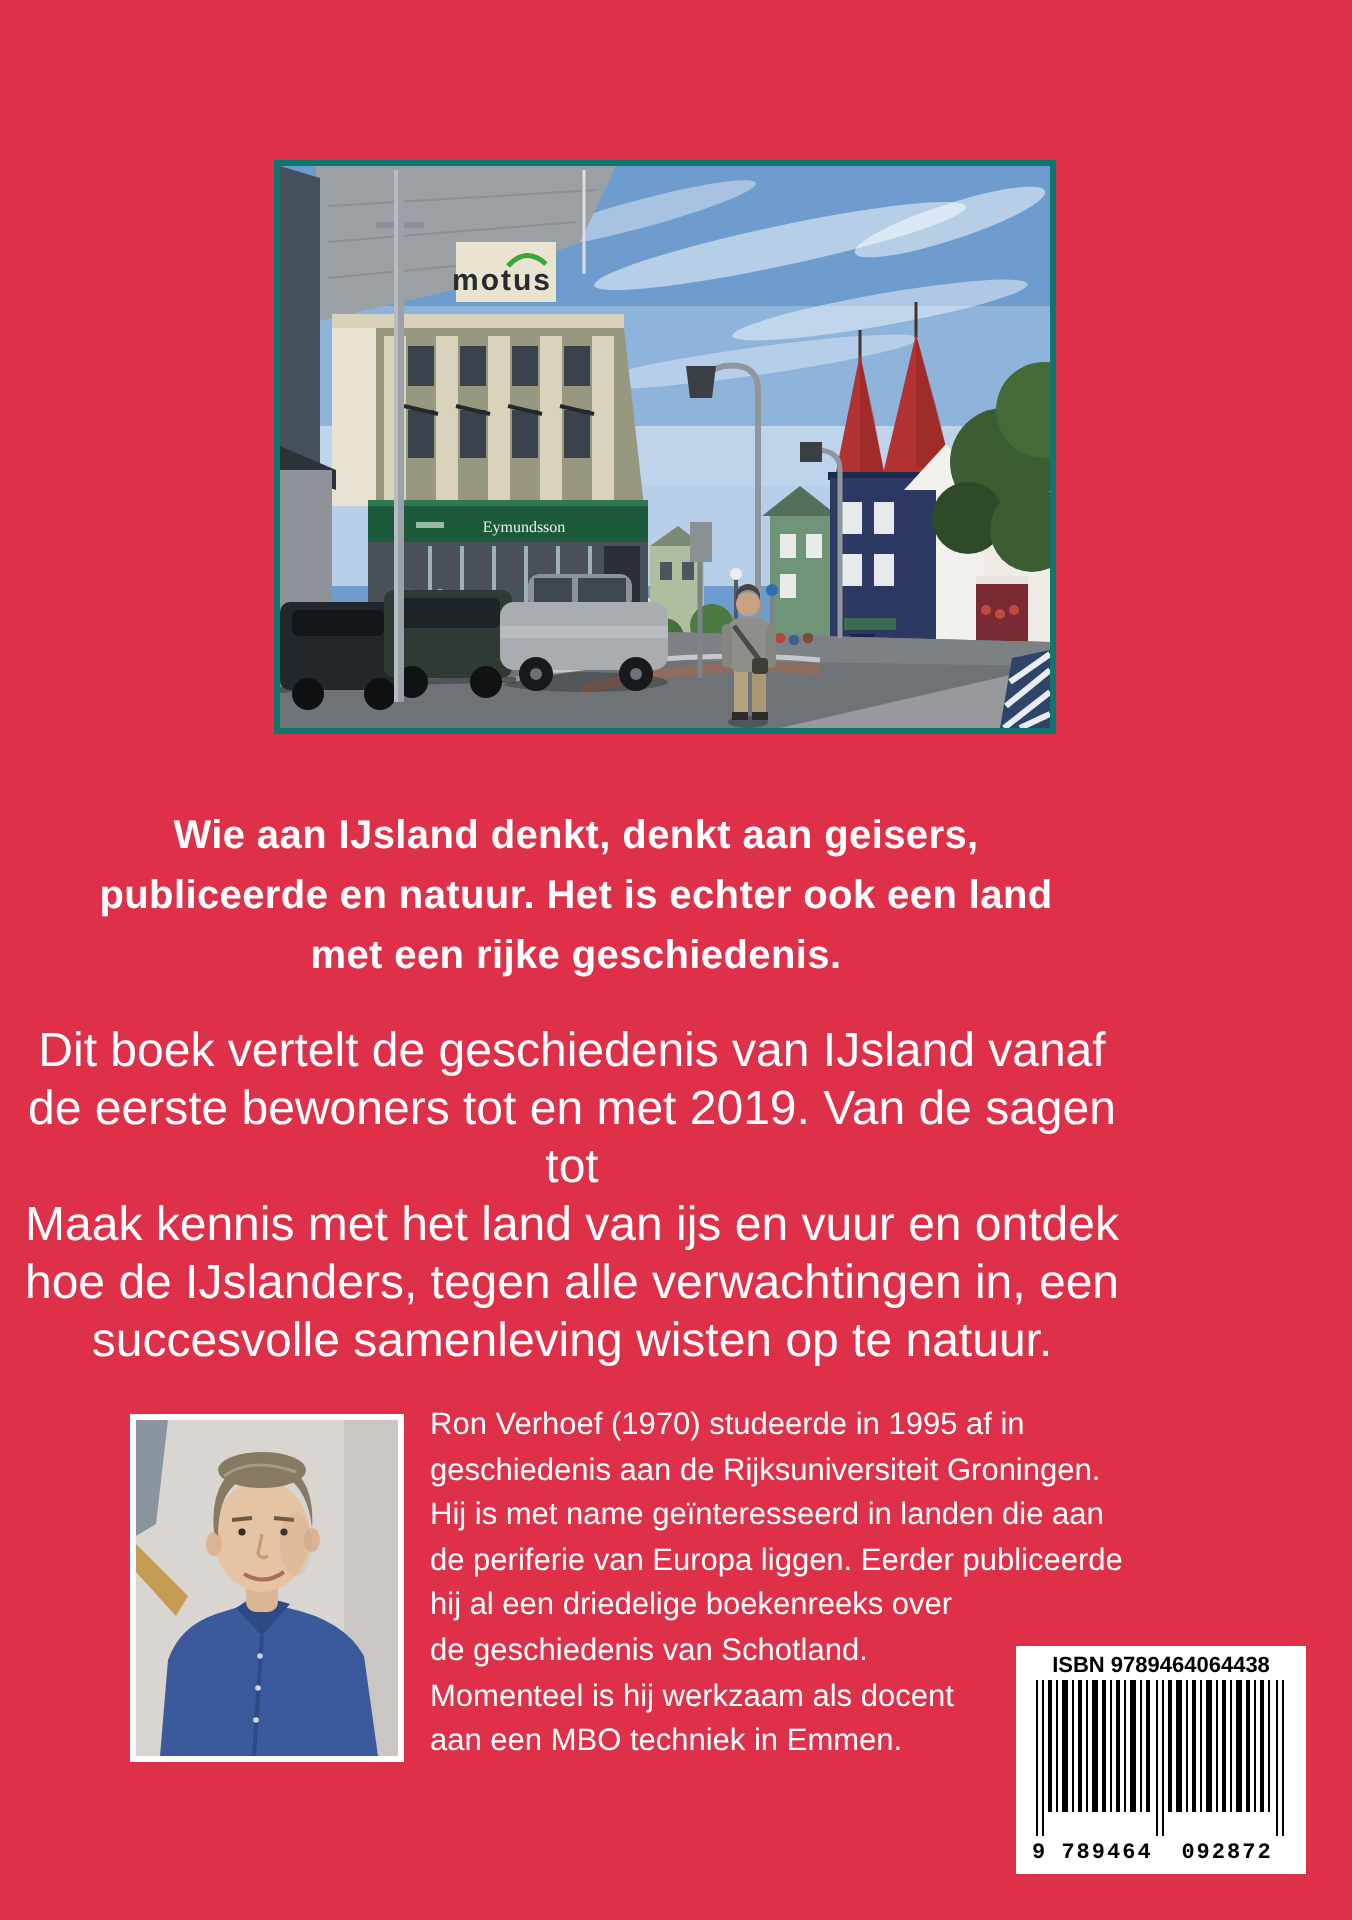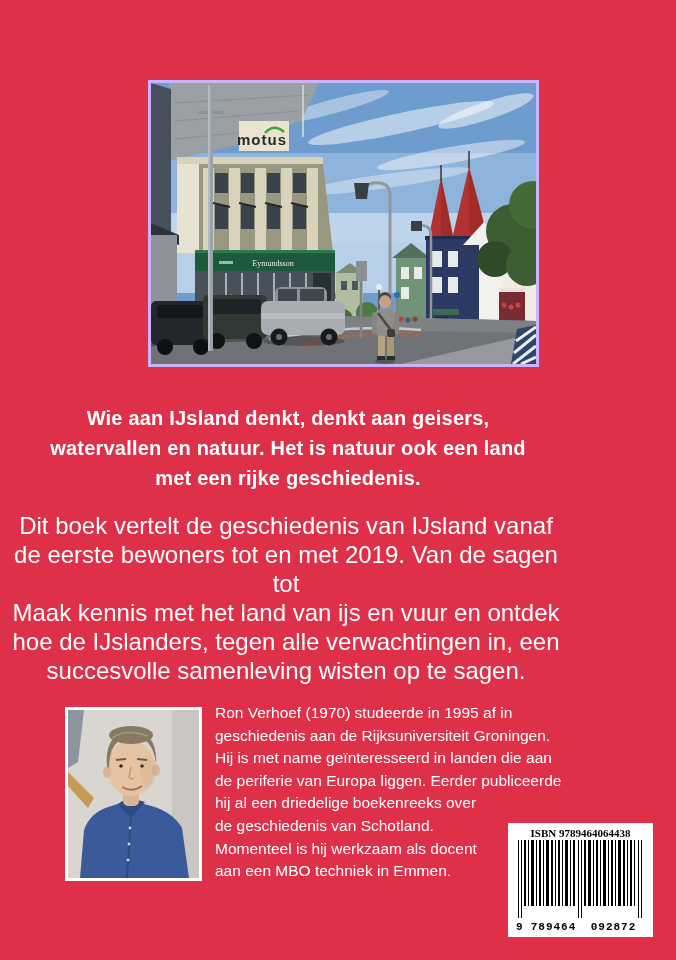--- a/index.html
+++ b/index.html
@@ -1,32 +1,32 @@
 <!DOCTYPE html>
 <html><head>
 <meta charset="utf-8">
 <title>Back cover</title>
 <style>
   html,body{margin:0;padding:0;background:#de3049;}
   .page{position:relative;width:676px;height:960px;background:#de3049;
         font-family:"Liberation Sans",sans-serif;overflow:hidden;}
-  .photo-frame{position:absolute;left:148px;top:80px;background:#c4b5fd;padding:3px;}
+  .photo-frame{position:absolute;left:137px;top:80px;background:#0f766e;padding:3px;}
   .photo-frame svg{display:block;}
   .tagline{position:absolute;left:0;width:576px;top:403px;text-align:center;color:#ffffff;
            font-size:20px;line-height:30px;font-weight:bold;letter-spacing:.2px;}
   .description{position:absolute;left:0;width:572px;top:511px;text-align:center;color:#ffffff;
            font-size:24px;line-height:29px;}
   .author-photo-frame{position:absolute;left:65px;top:707px;background:#ffffff;padding:3px;}
   .author-photo-frame svg{display:block;}
   .bio{position:absolute;left:215px;top:702px;width:375px;color:#ffffff;
        font-size:15.5px;line-height:22.6px;}
   .bio .name{font-weight:normal;}
   .barcode{position:absolute;left:508px;top:823px;width:145px;height:114px;background:#ffffff;}
   .barcode-label{position:absolute;top:4px;left:0;width:100%;text-align:center;
-       font-family:Liberation Serif, serif;font-weight:bold;font-size:11px;color:#000;}
+       font-family:Liberation Sans, sans-serif;font-weight:bold;font-size:11px;color:#000;}
   .barcode-bars{position:absolute;top:17px;left:8px;}
   .barcode-digits{position:absolute;bottom:4px;left:8px;width:129px;display:flex;
        font-family:"Liberation Mono",monospace;font-weight:bold;font-size:11px;color:#000;}
   .barcode-digits .lead{width:9px;}
   .barcode-digits .g1{width:57px;text-align:center;letter-spacing:1px;}
   .barcode-digits .g2{flex:1;text-align:center;letter-spacing:1px;}
 </style>
 </head>
 <body>
 
@@ -259,30 +259,30 @@
           <line x1="365" y1="258" x2="385" y2="244"></line>
           <line x1="362" y1="281" x2="385" y2="263"></line>
           <line x1="370" y1="281" x2="385" y2="274"></line>
         </g>
       </g>
     </svg>
   </div>
 
   <div class="tagline">
     <div>Wie aan IJsland denkt, denkt aan geisers,</div>
-    <div>watervallen en natuur. Het is natuur ook een land</div>
+    <div>publiceerde en natuur. Het is echter ook een land</div>
     <div>met een rijke geschiedenis.</div>
   </div>
 
   <div class="description">
     <div>Dit boek vertelt de geschiedenis van IJsland vanaf</div>
     <div>de eerste bewoners tot en met 2019. Van de sagen tot</div>
     <div>Maak kennis met het land van ijs en vuur en ontdek</div>
     <div>hoe de IJslanders, tegen alle verwachtingen in, een</div>
-    <div>succesvolle samenleving wisten op te sagen.</div>
+    <div>succesvolle samenleving wisten op te natuur.</div>
   </div>
 
   <div class="author-photo-frame">
     <svg width="131" height="168" viewBox="0 0 131 168">
       <rect x="0" y="0" width="131" height="168" fill="#d9d6d1"></rect>
       <rect x="104" y="0" width="27" height="168" fill="#cac7c2"></rect>
       <polygon points="0,0 16,0 10,52 0,58" fill="#8b95a0"></polygon>
       <polygon points="0,62 26,88 20,98 0,76" fill="#c59a52"></polygon>
       <path d="M12,168 L16,120 Q22,103 40,97 L56,92 L76,94 Q104,100 114,118 L121,168 Z" fill="#3b5a9c"></path>
       <path d="M50,94 L63,108 L77,92 L70,90 L56,90 Z" fill="#2e4a85"></path>

